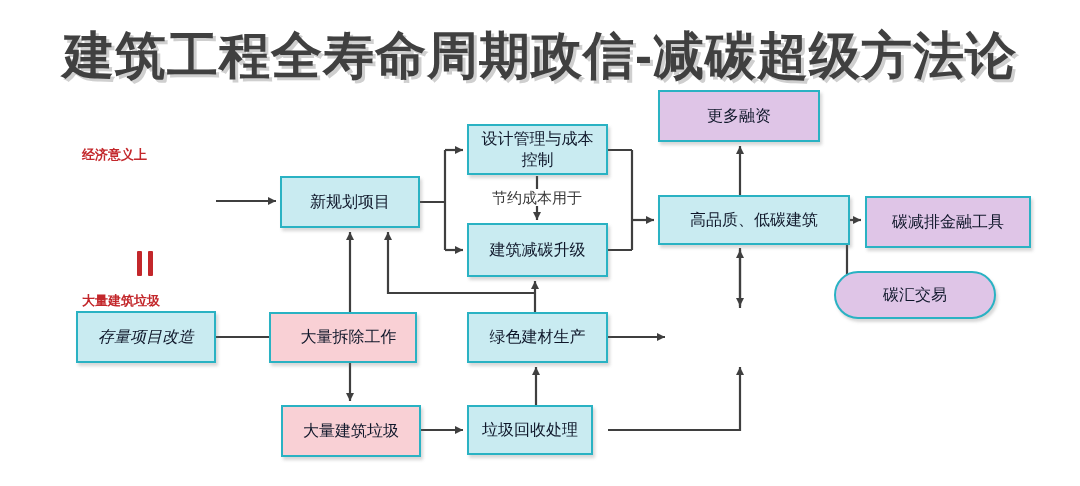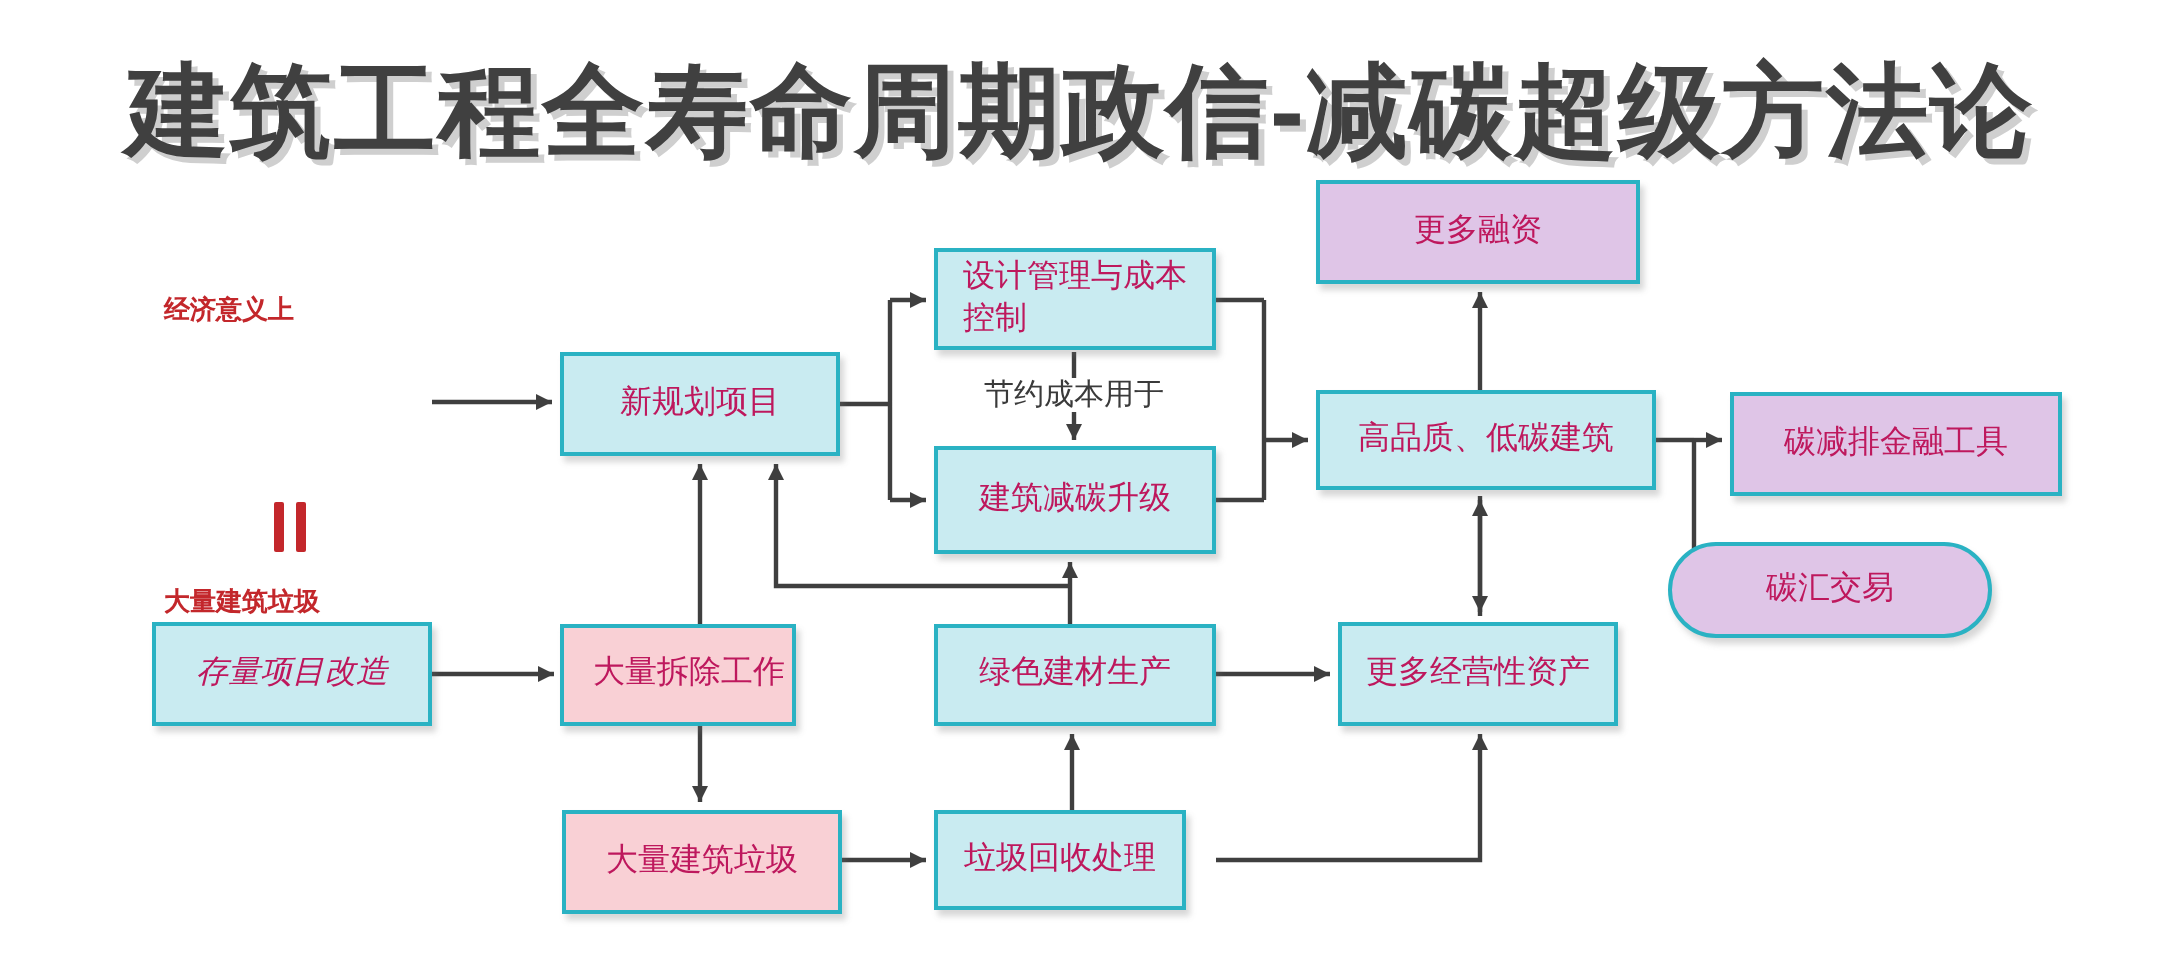--- a/index.html
+++ b/index.html
@@ -11,22 +11,22 @@
     position:absolute;top:20px;left:0;width:1080px;text-align:center;
     font-size:51px;line-height:72px;font-weight:900;letter-spacing:1px;
     color:var(--title,#404040);margin:0;
     text-shadow:3px 3px 0 #cfcfcf;
   }
   svg.edges{position:absolute;left:0;top:0;width:1080px;height:486px;}
   svg.edges path{fill:none;stroke:var(--arrow,#3f3f3f);stroke-width:2.2px;}
   #ah path{fill:var(--arrow,#3f3f3f);stroke:none;}
   .node{
     position:absolute;box-sizing:border-box;border:2px solid var(--border,#2ab2c3);
-    display:flex;align-items:center;justify-content:center;
-    font-size:16px;color:#be185d;white-space:pre-line;line-height:1.3;
+    display:flex;align-items:center;justify-content:center;text-align:center;
+    font-size:16px;color:#0f172a;white-space:pre-line;line-height:1.3;
     box-shadow:2px 3px 3px rgba(110,110,110,.28);
   }
   .cyan{background:var(--cyan-fill,#c9ebf1);}
   .pink{background:var(--pink-fill,#f9d0d5);}
   .purple{background:var(--purple-fill,#dfc5e7);}
   .side-label{
     position:absolute;font-size:13px;font-weight:bold;color:var(--red,#c3272b);
   }
   .edge-label{
     position:absolute;left:488px;top:189px;width:98px;height:17px;background:#fff;
@@ -86,40 +86,37 @@
   <div class="node cyan" style="left:467px;top:124px;width:141px;height:51px;">
     <span>设计管理与成本
 控制</span>
   </div>
   <div class="node cyan" style="left:467px;top:223px;width:141px;height:54px;">
     <span>建筑减碳升级</span>
   </div>
   <div class="node purple" style="left:658px;top:90px;width:162px;height:52px;">
     <span>更多融资</span>
   </div>
-  <div class="node cyan" style="left:658px;top:195px;width:170px;height:50px;">
+  <div class="node cyan" style="left:658px;top:195px;width:192px;height:50px;">
     <span>高品质、低碳建筑</span>
   </div>
   <div class="node purple" style="left:865px;top:196px;width:166px;height:52px;">
     <span>碳减排金融工具</span>
   </div>
   <div class="node purple" style="left:834px;top:271px;width:162px;height:48px;border-radius:29px;">
     <span>碳汇交易</span>
   </div>
   <div class="node cyan" style="left:76px;top:311px;width:140px;height:52px;font-style:italic;">
     <span>存量项目改造</span>
   </div>
-  <div class="node pink" style="left:280px;top:312px;width:118px;height:51px;padding-left:11px;">
+  <div class="node pink" style="left:269px;top:312px;width:148px;height:51px;padding-left:11px;">
     <span>大量拆除工作</span>
   </div>
   <div class="node cyan" style="left:467px;top:312px;width:141px;height:51px;">
     <span>绿色建材生产</span>
-  </div>
-  <div class="node cyan" style="left:669px;top:311px;width:140px;height:52px;">
-    <span>更多经营性资产</span>
   </div>
   <div class="node pink" style="left:281px;top:405px;width:140px;height:52px;">
     <span>大量建筑垃圾</span>
   </div>
   <div class="node cyan" style="left:467px;top:405px;width:126px;height:50px;">
     <span>垃圾回收处理</span>
   </div>
 
   <div class="edge-label">节约成本用于</div>
 

